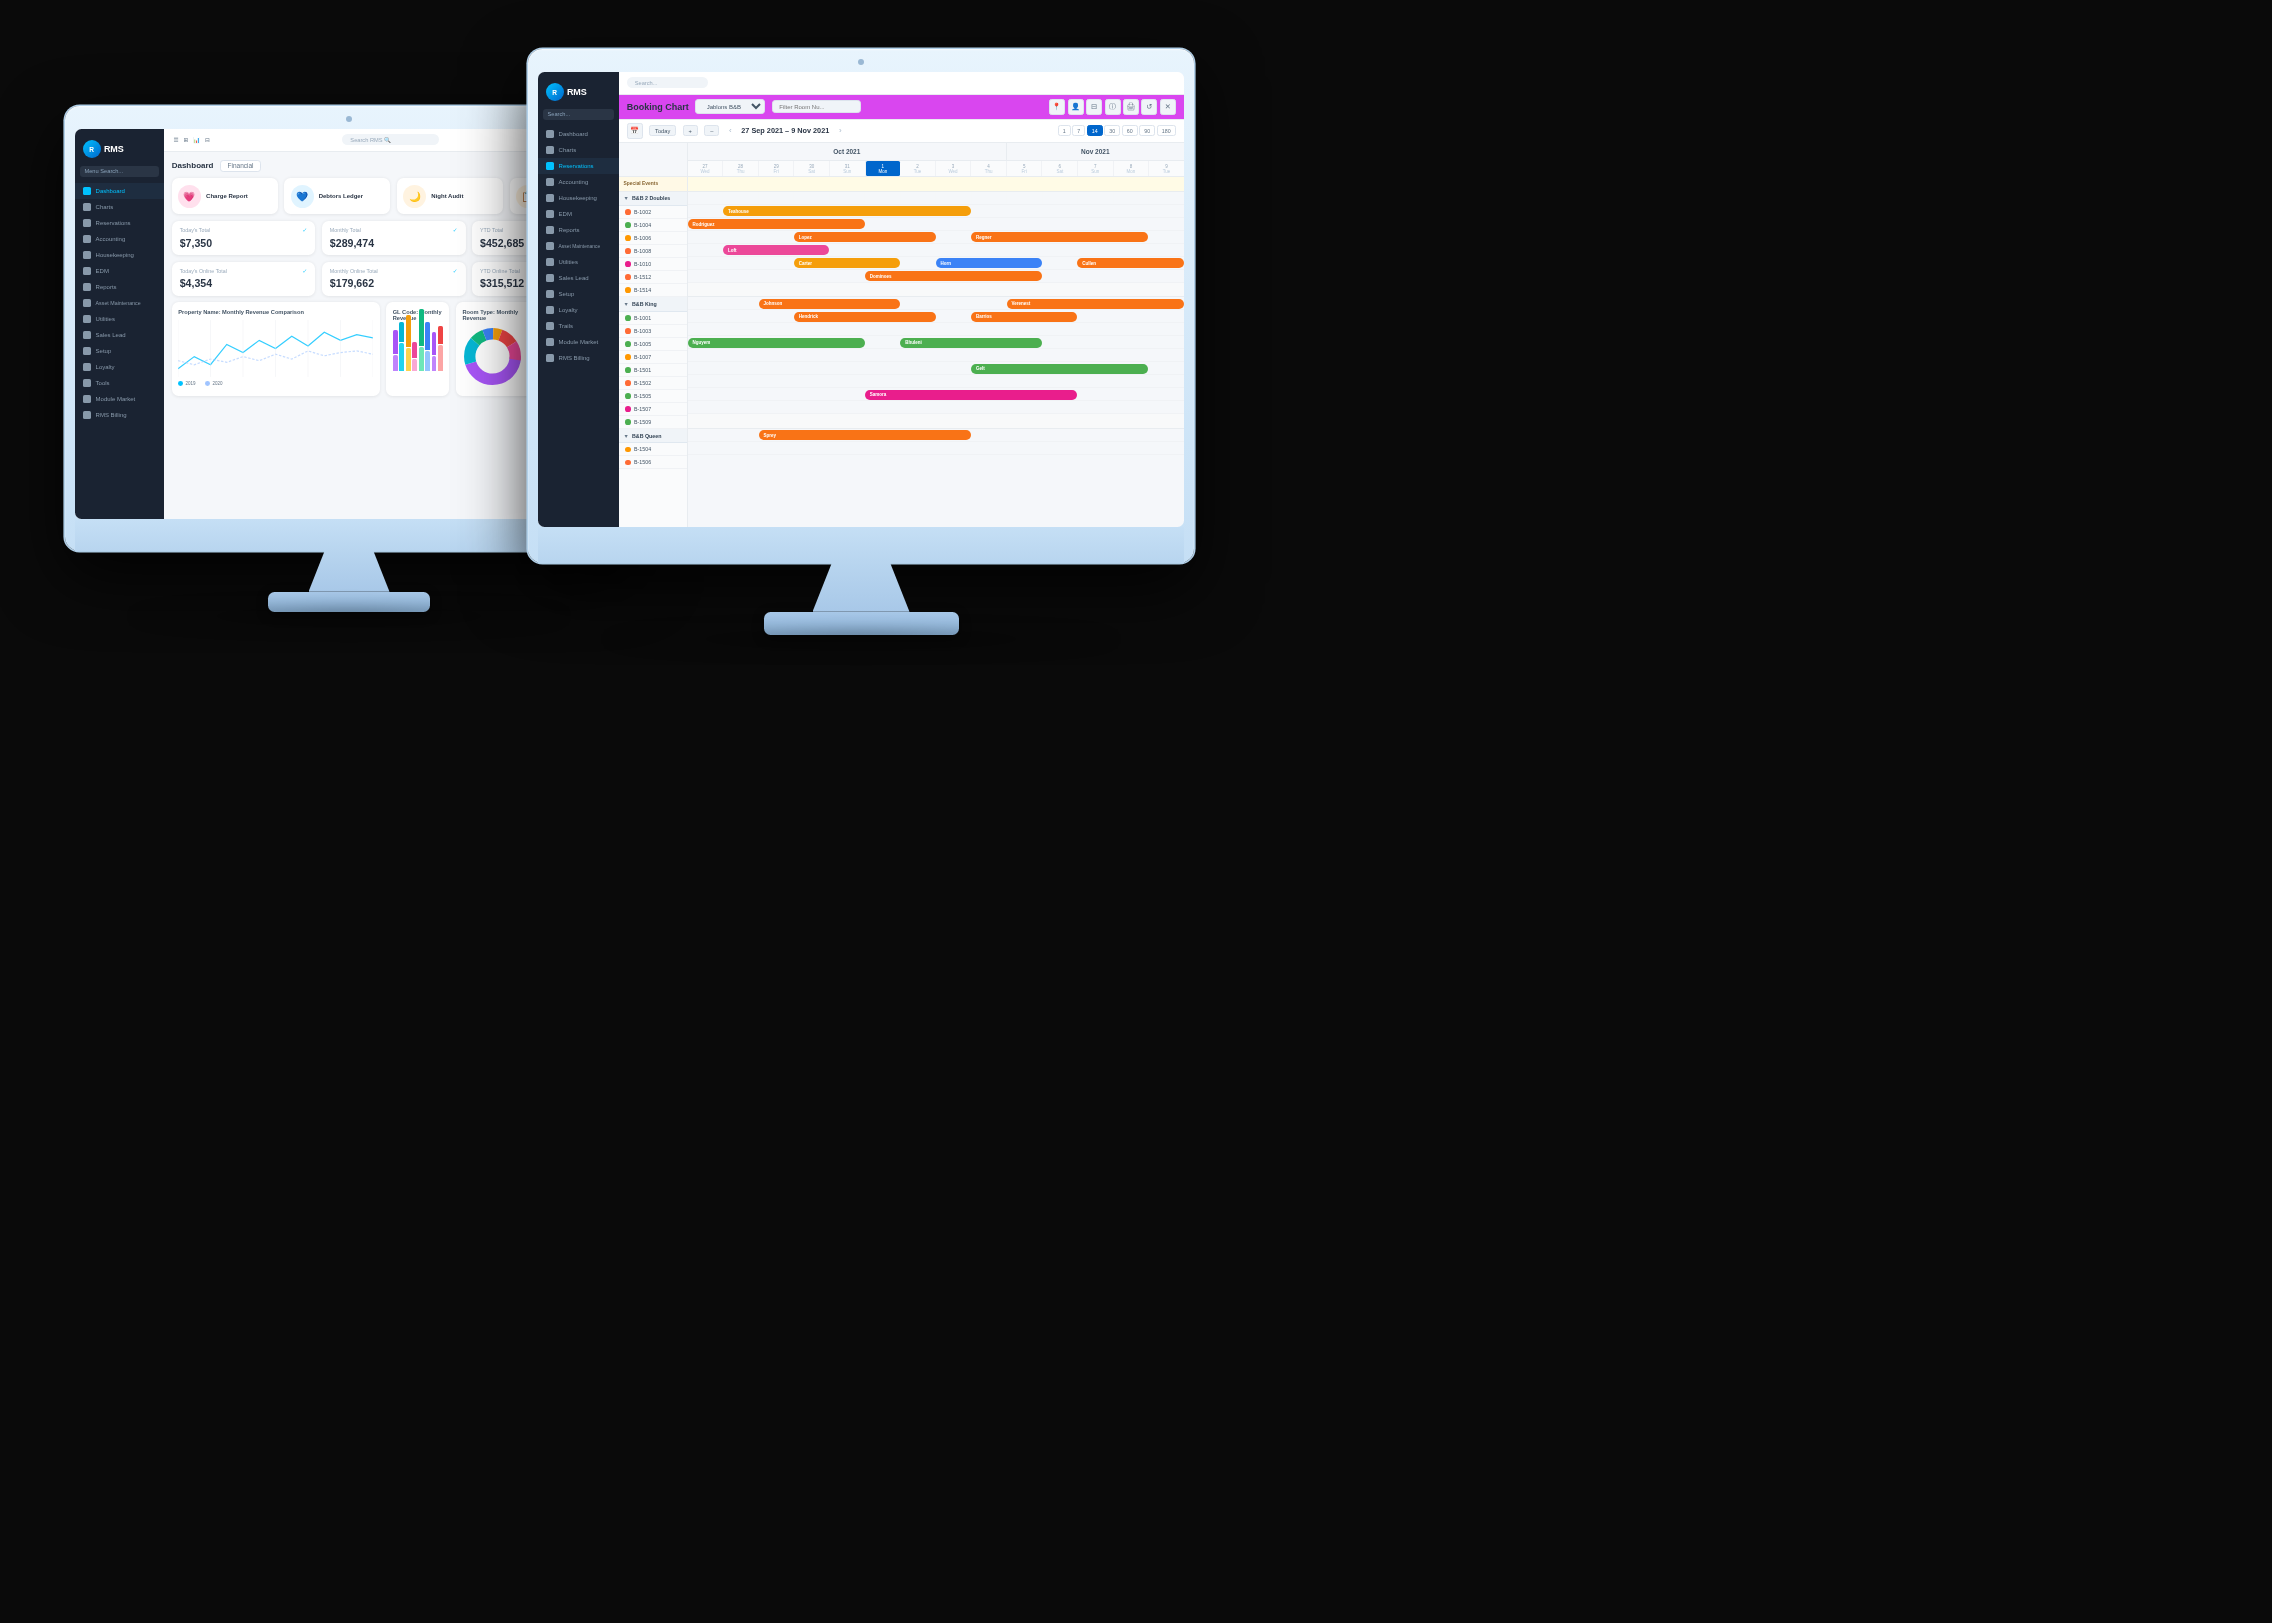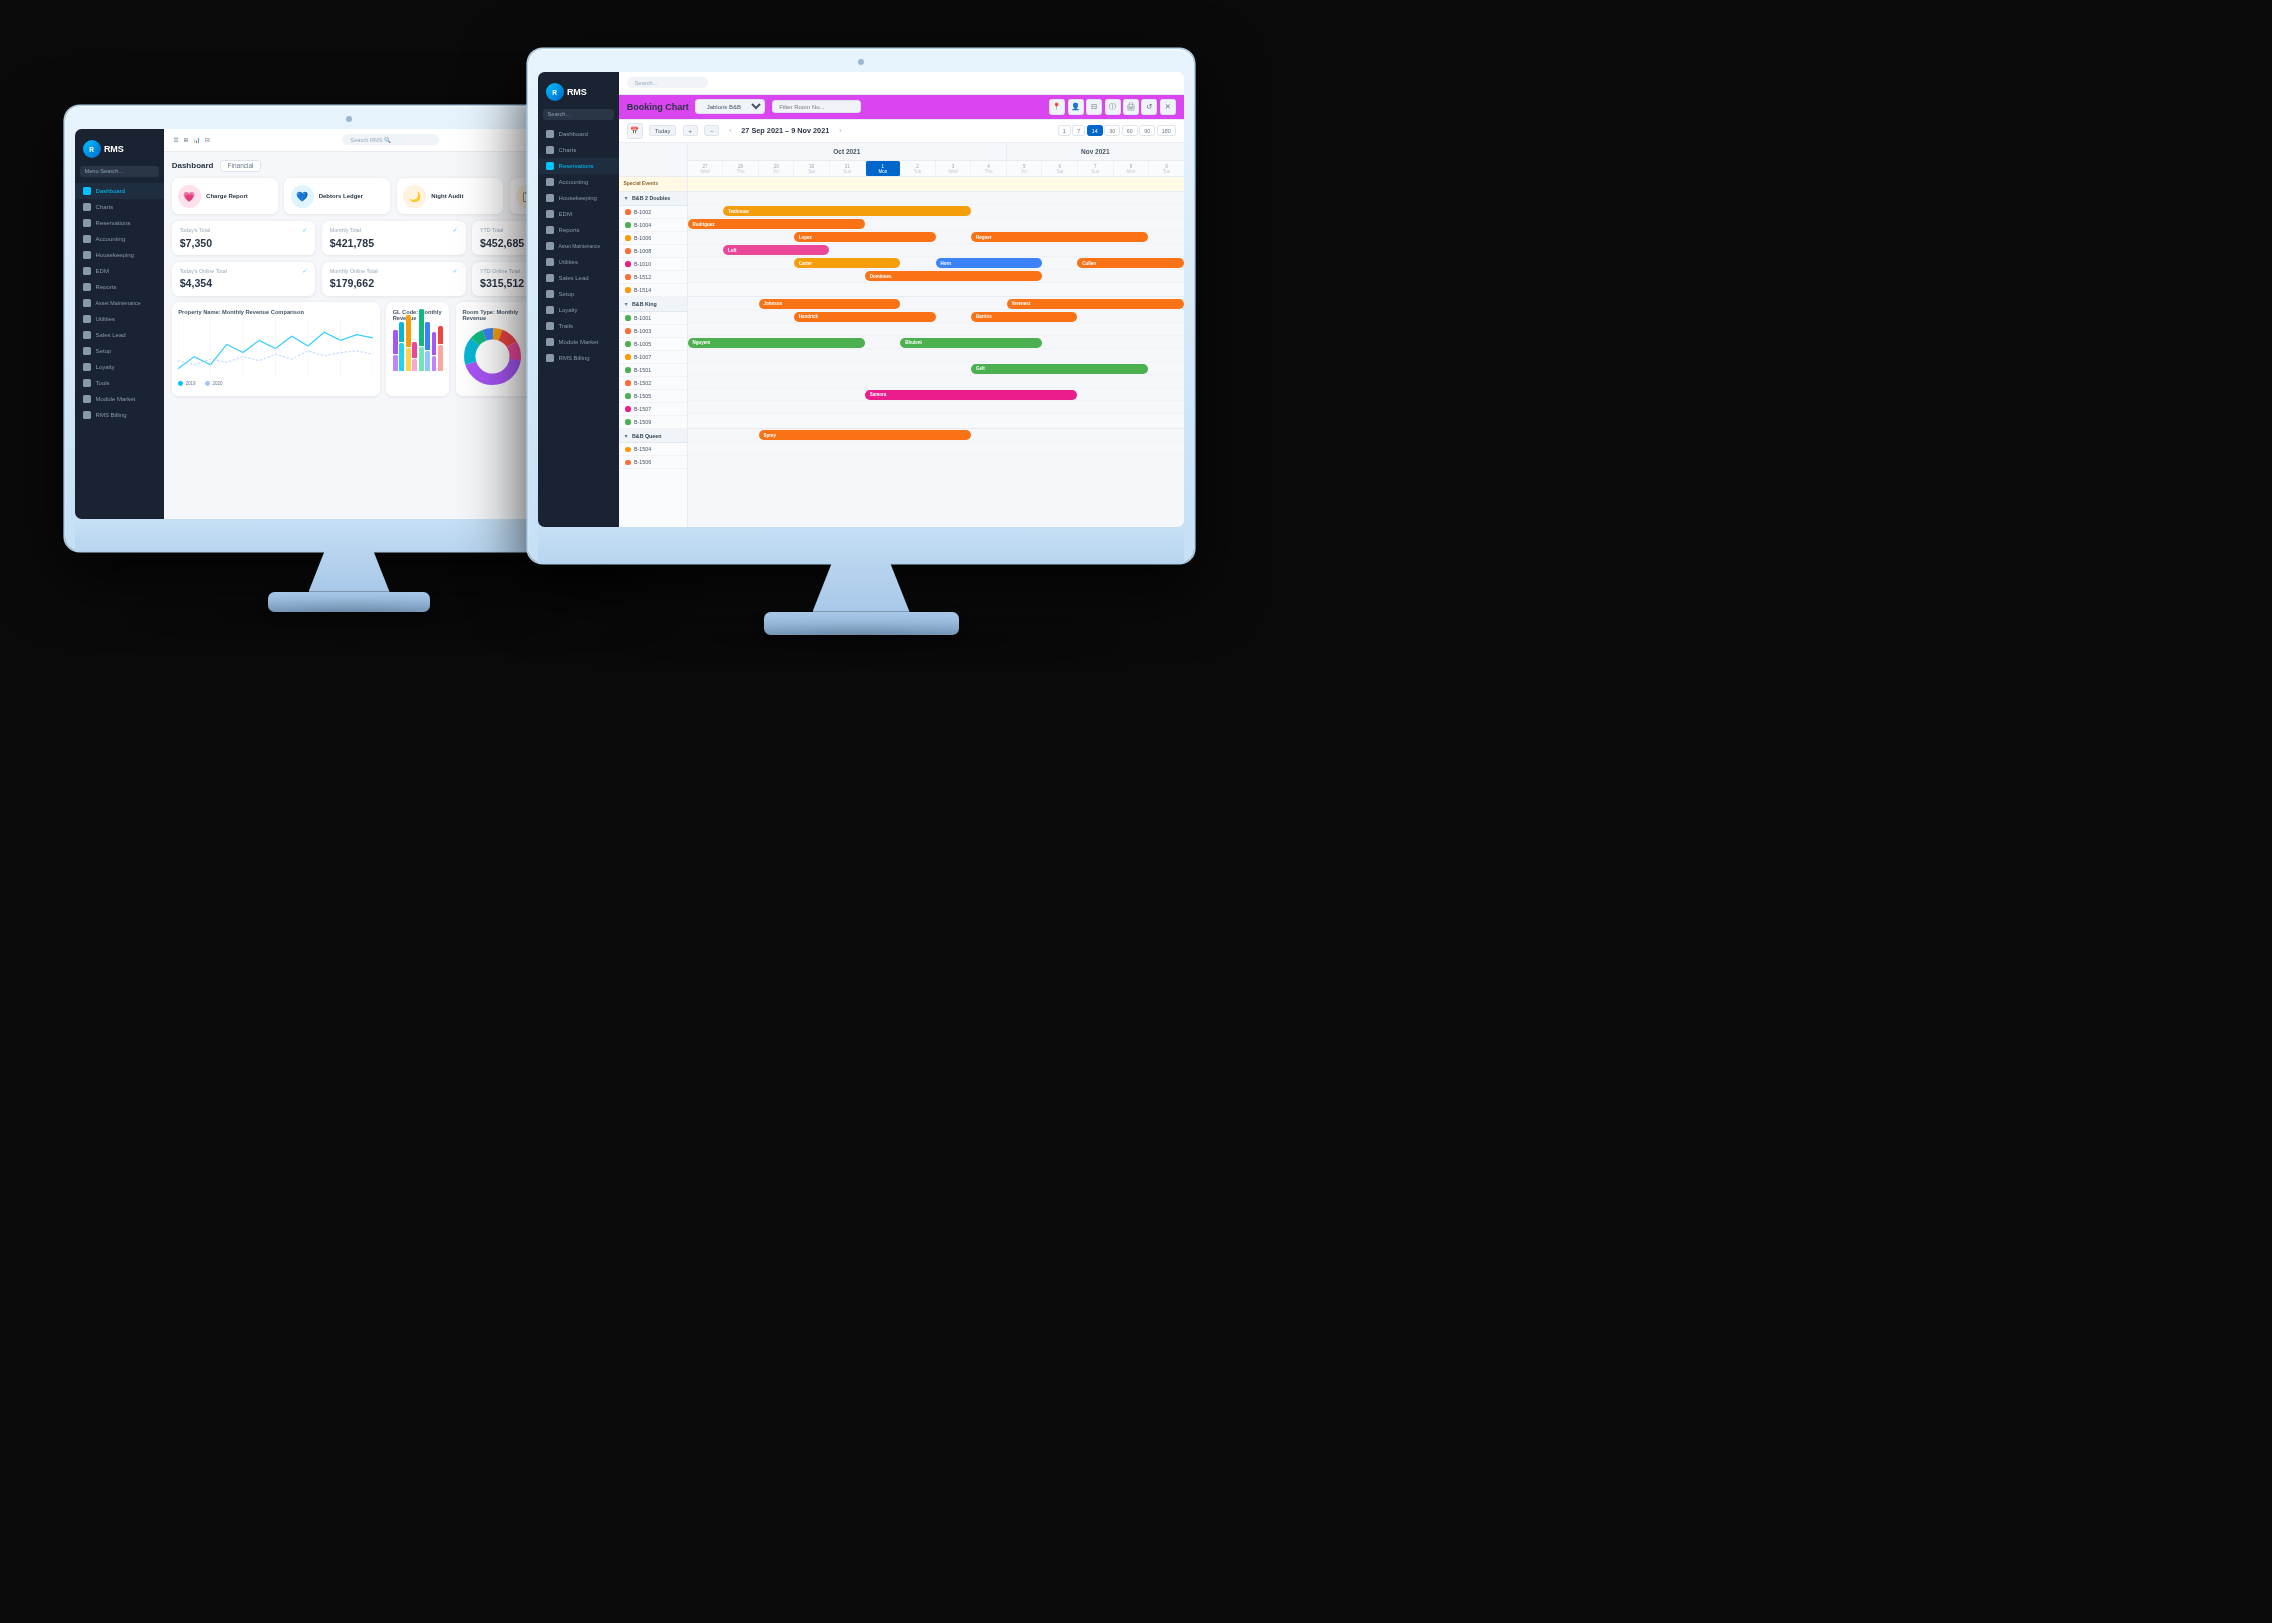--- a/index.html
+++ b/index.html
@@ -651,21 +651,21 @@
                   <span>Today's Total</span>
                   <span style="color:#00c2ff;font-size:5.7px;">✓</span>
                 </div>
                 <div class="stat-value">$7,350</div>
               </div>
               <div class="stat-card">
                 <div class="stat-label">
                   <span>Monthly Total</span>
                   <span style="color:#00c2ff;font-size:5.7px;">✓</span>
                 </div>
-                <div class="stat-value">$421,785</div>
+                <div class="stat-value">$289,474</div>
               </div>
               <div class="stat-card">
                 <div class="stat-label">
                   <span>YTD Total</span>
                   <span style="color:#00c2ff;font-size:5.7px;">✓</span>
                 </div>
                 <div class="stat-value">$452,685</div>
               </div>
             </div>
 

